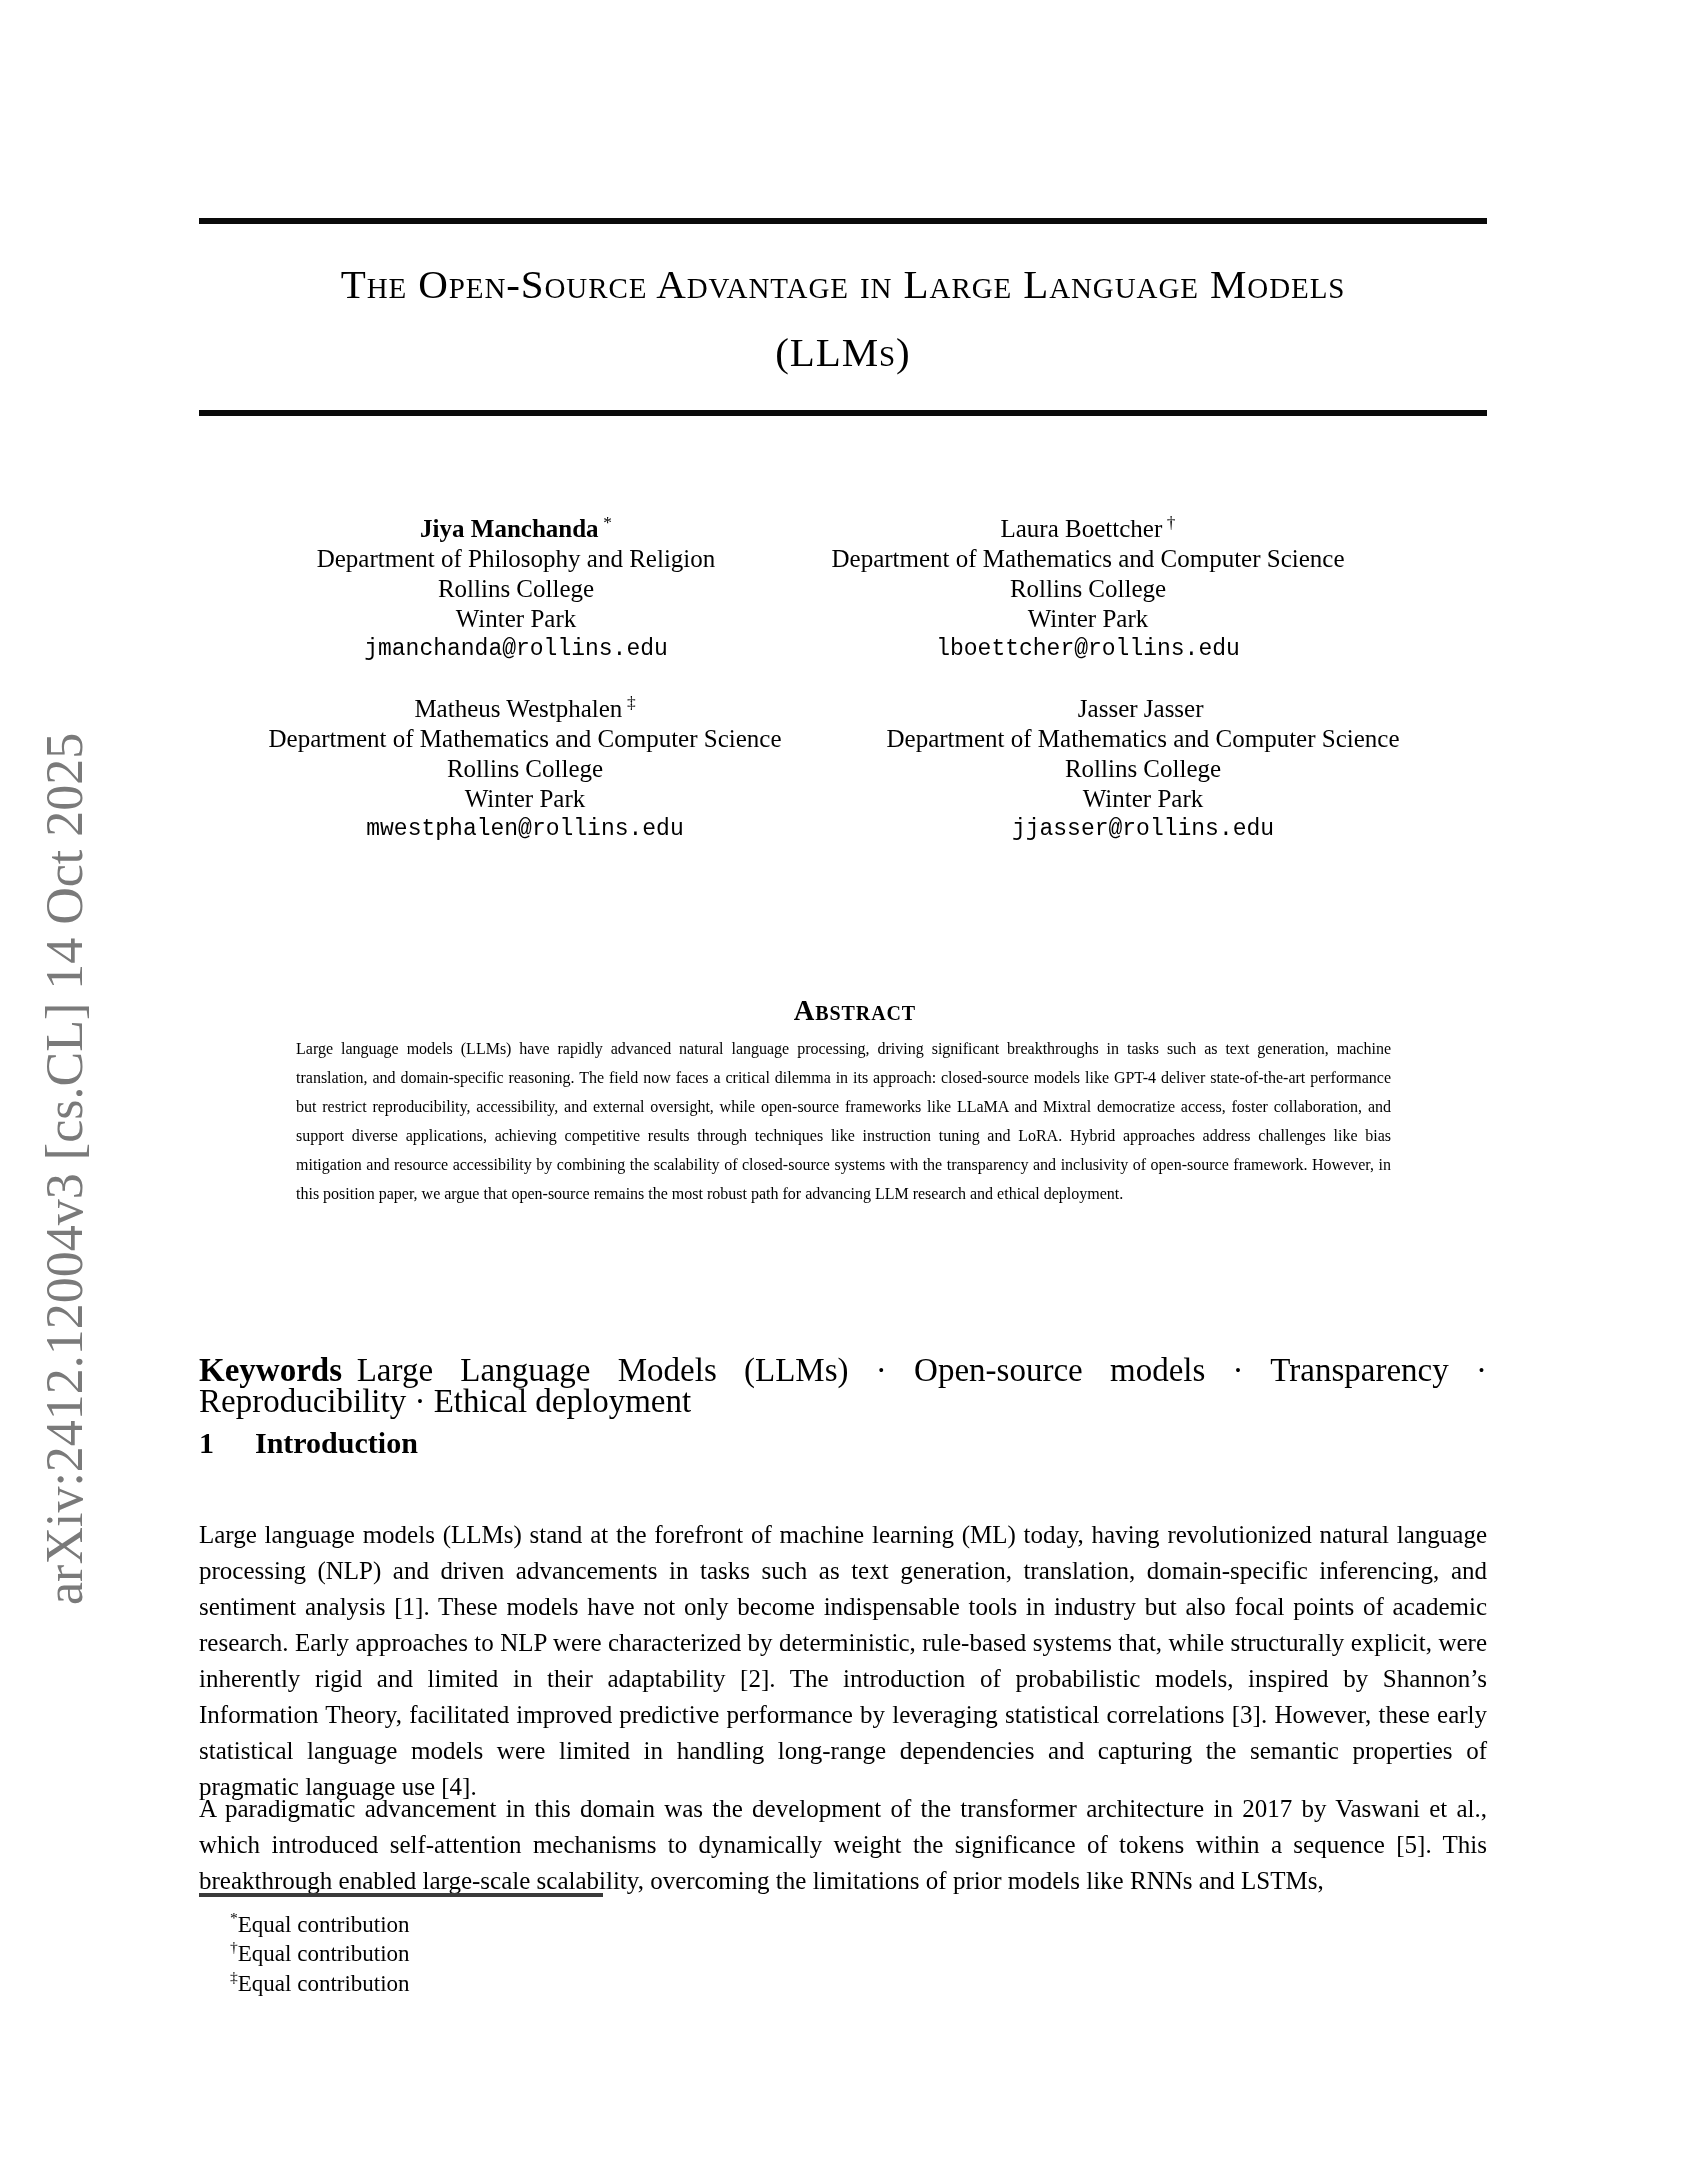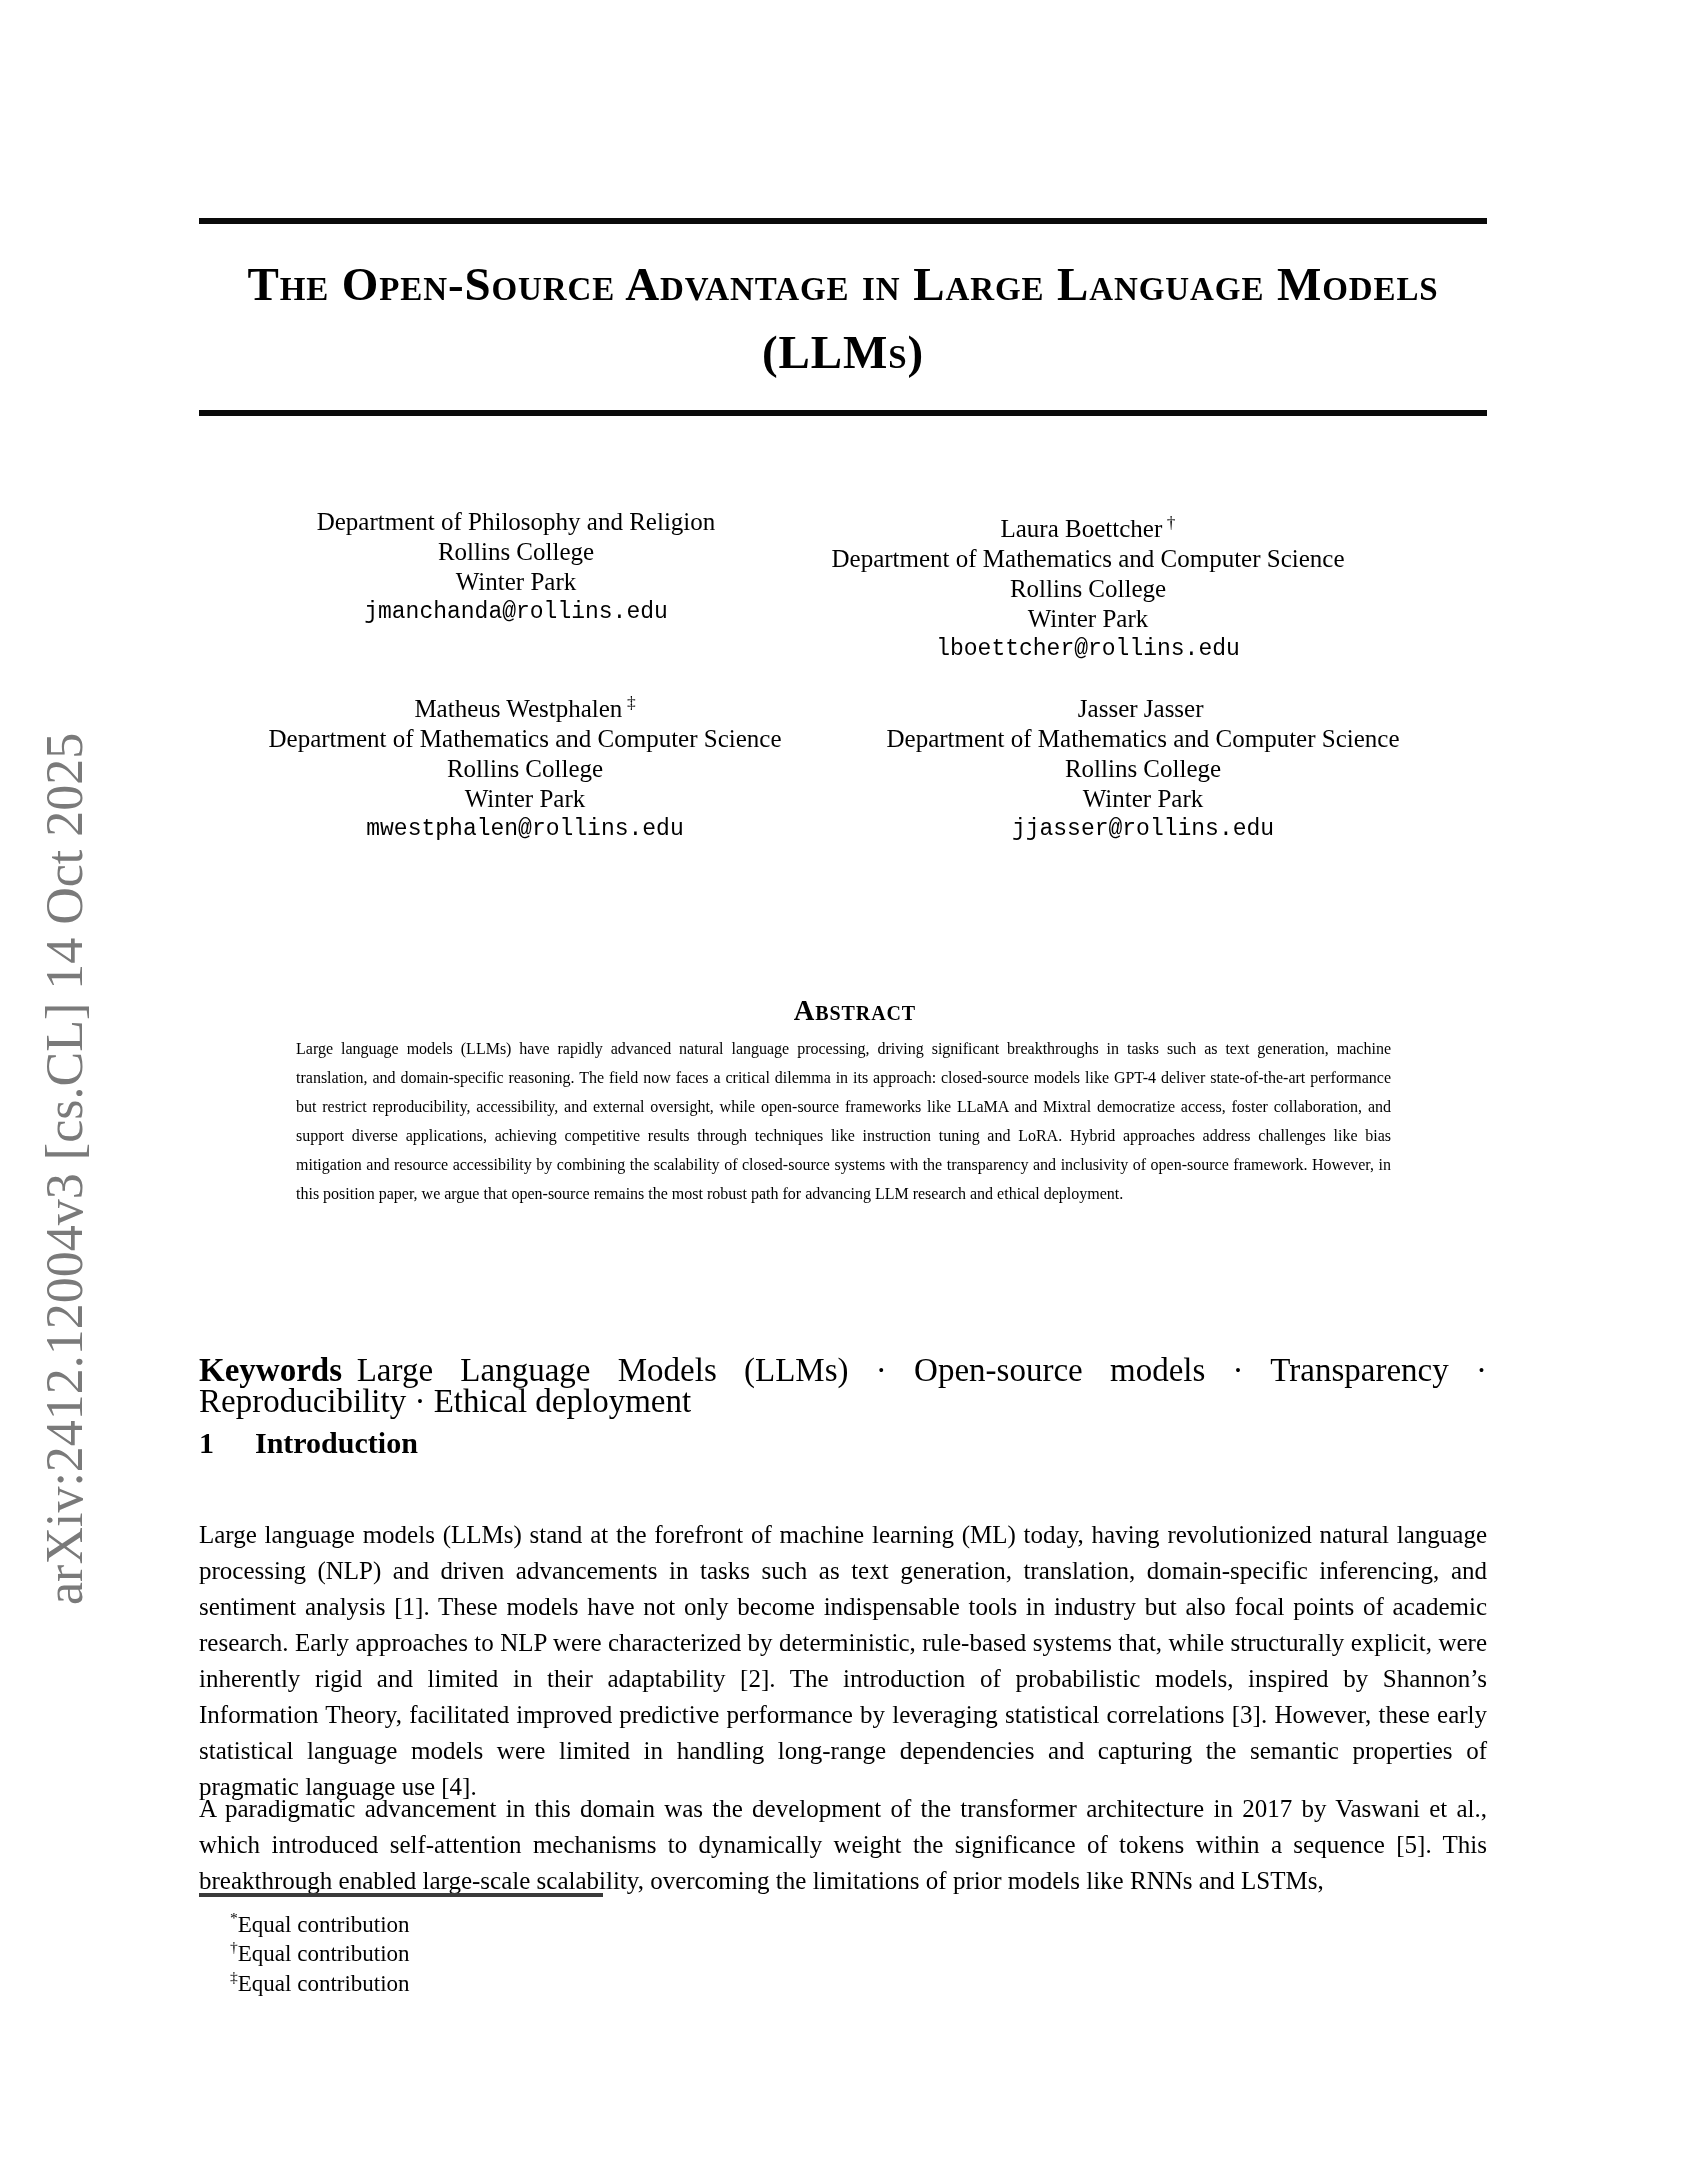--- a/index.html
+++ b/index.html
@@ -29,22 +29,22 @@
   #rule-top { top: 218px; }
   #rule-bottom { top: 410px; }
   #paper-title {
     position: absolute;
     top: 250px;
     left: 0;
     width: 1288px;
     margin: 0;
     text-align: center;
     font-variant: small-caps;
-    font-weight: 700;
-    font-size: 47px;
+    font-weight: 400;
+    font-size: 41px;
     line-height: 68px;
     letter-spacing: 0.9px;
   }
   .author {
     position: absolute;
     transform: translateX(-50%);
     text-align: center;
     font-size: 25px;
     line-height: 30px;
     white-space: nowrap;
@@ -163,20 +163,21 @@
 
   <div class="content">
 
     <div id="rule-top" class="rule"></div>
 
     <h1 id="paper-title"><span>The Open-Source Advantage in Large Language Models</span><br><span>(LLMs)</span></h1>
 
     <div id="rule-bottom" class="rule"></div>
 
     <div id="author-1" class="author first">
+      <div><span class="a-name">Jiya Manchanda</span><sup>*</sup></div>
       <div>Department of Philosophy and Religion</div>
       <div>Rollins College</div>
       <div>Winter Park</div>
       <div class="a-email">jmanchanda@rollins.edu</div>
     </div>
 
     <div id="author-2" class="author">
       <div><span class="a-name">Laura Boettcher</span><sup>†</sup></div>
       <div>Department of Mathematics and Computer Science</div>
       <div>Rollins College</div>

